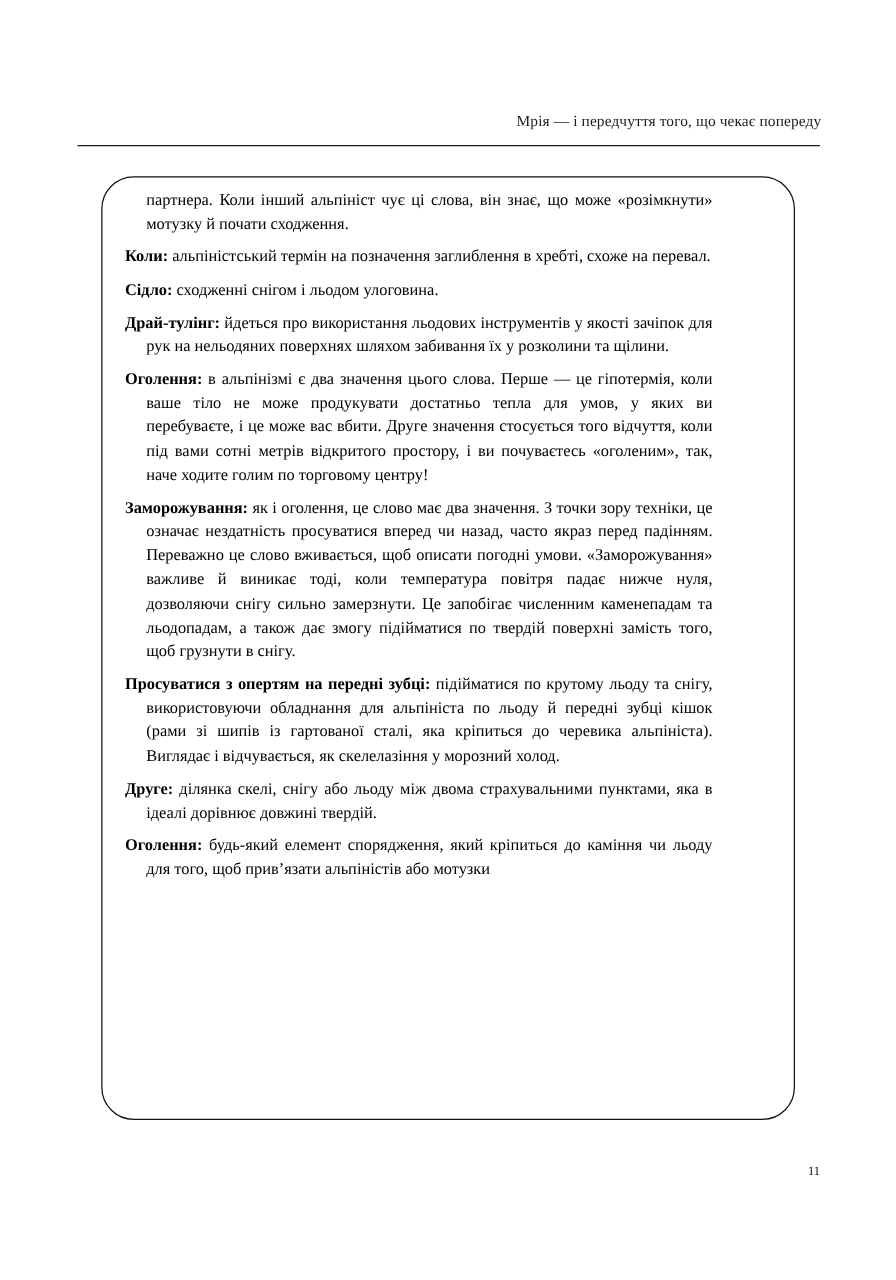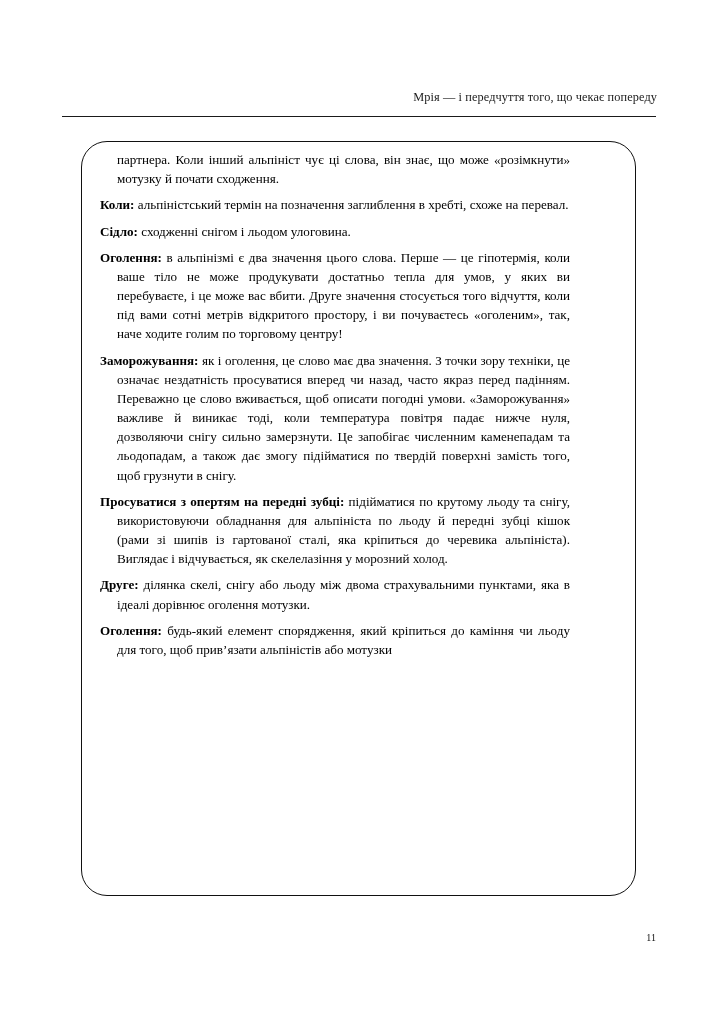--- a/index.html
+++ b/index.html
@@ -111,28 +111,29 @@
 
   <div class="gloss-inner">
 
     <p class="entry first"><span class="term"></span><span>партнера. Коли інший альпініст чує ці слова, він знає, що може «розімкнути» мотузку й почати сходження.</span></p>
 
     <p class="entry hang"><span class="term">Коли:</span><span> альпіністський термін на позначення заглиблення в хребті, схоже на перевал.</span></p>
 
     <p class="entry hang"><span class="term">Сідло:</span><span> сходженні снігом і льодом улоговина.</span></p>
 
 
+    <p class="entry hang"><span class="term">Драй-тулінг:</span><span> йдеться про використання льодових інструментів у якості зачіпок для рук на нельодяних поверхнях шляхом забивання їх у розколини та щілини.</span></p>
 
     <p class="entry hang"><span class="term">Оголення:</span><span> в альпінізмі є два значення цього слова. Перше — це гіпотермія, коли ваше тіло не може продукувати достатньо тепла для умов, у яких ви перебуваєте, і це може вас вбити. Друге значення стосується того відчуття, коли під вами сотні метрів відкритого простору, і ви почуваєтесь «оголеним», так, наче ходите голим по торговому центру!</span></p>
 
     <p class="entry hang"><span class="term">Заморожування:</span><span> як і оголення, це слово має два значення. З точки зору техніки, це означає нездатність просуватися вперед чи назад, часто якраз перед падінням. Переважно це слово вживається, щоб описати погодні умови. «Заморожування» важливе й виникає тоді, коли температура повітря падає нижче нуля, дозволяючи снігу сильно замерзнути. Це запобігає численним каменепадам та льодопадам, а також дає змогу підійматися по твердій поверхні замість того, щоб грузнути в снігу.</span></p>
 
     <p class="entry hang"><span class="term">Просуватися з опертям на передні зубці:</span><span> підійматися по крутому льоду та снігу, використовуючи обладнання для альпініста по льоду й передні зубці кішок (рами зі шипів із гартованої сталі, яка кріпиться до черевика альпініста). Виглядає і відчувається, як скелелазіння у морозний холод.</span></p>
 
-    <p class="entry hang"><span class="term">Друге:</span><span> ділянка скелі, снігу або льоду між двома страхувальними пунктами, яка в ідеалі дорівнює оголення мотузки.</span></p>
+    <p class="entry hang"><span class="term">Друге:</span><span> ділянка скелі, снігу або льоду між двома страхувальними пунктами, яка в ідеалі дорівнює довжині твердій.</span></p>
 
     <p class="entry hang"><span class="term">Оголення:</span><span> будь-який елемент спорядження, який кріпиться до каміння чи льоду для того, щоб прив’язати альпіністів або мотузки</span></p>
 
   </div>
 
   <div class="folio">11</div>
 
 </div>
 
 </body></html>

